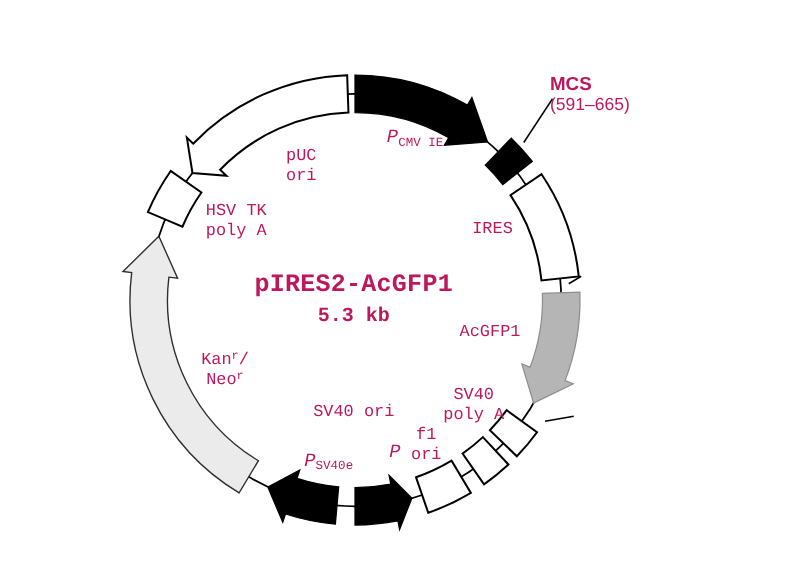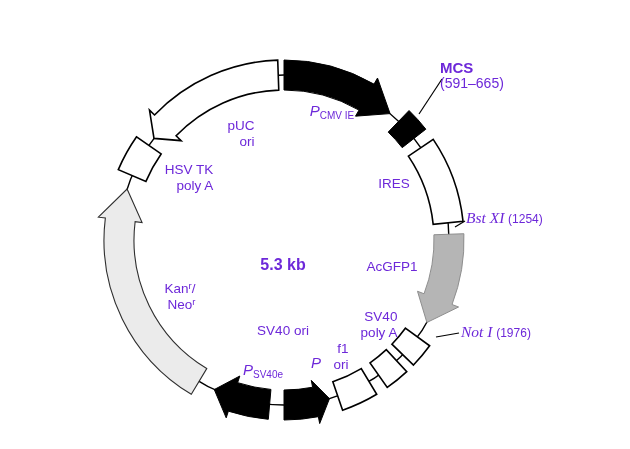--- a/index.html
+++ b/index.html
@@ -1,21 +1,21 @@
 <!DOCTYPE html>
 <html><head>
 <meta charset="utf-8">
 <style>
   * { margin:0; padding:0; box-sizing:border-box; }
   html,body { background:#ffffff; }
   body { width:630px; height:449px; font-family:"Liberation Sans","DejaVu Sans",sans-serif; color:#000; }
   .stage { position:relative; width:630px; height:449px; background:#fff; overflow:hidden; }
   .stage svg { position:absolute; left:0; top:0; }
-  .lbl { position:absolute; font-size:13.5px; line-height:16px; white-space:nowrap; color:#6d28d9; }
-  .ctr { transform:translate(-50%,-50%); text-align:right; }
+  .lbl { position:absolute; font-size:13.5px; line-height:16px; white-space:nowrap; color:#be185d; }
+  .ctr { transform:translate(-50%,-50%); text-align:center;font-family:Liberation Mono, monospace; }
   .ttl  { font-size:20px; font-weight:bold; letter-spacing:0.2px; }
   .ttl2 { font-size:16px; font-weight:bold; }
   .b    { font-weight:bold; font-size:15px; line-height:17px; }
   .small{ font-size:14px; line-height:15px; }
   .it   { font-style:italic; font-size:15px; }
   .sub  { font-size:10px; vertical-align:-3px; }
   .sup  { font-size:9.5px; vertical-align:4px; line-height:0; }
   .enz  { font-family:"Liberation Serif","DejaVu Serif",serif; font-style:italic; font-size:15.5px; }
   .site { font-size:12px; }
 </style>
@@ -36,44 +36,37 @@
       <path d="M329.48,398.61 L319.68,423.56 L318.35,416.69 A180,180 0 0 1 284.00,420.00 L284.00,390.00 A150,150 0 0 0 312.62,387.24 L311.29,380.37 Z" fill="#000000" stroke="#000000" stroke-width="1" stroke-linejoin="miter"></path>
       <path d="M268.31,419.32 A180,180 0 0 1 228.38,411.19 L226.21,417.85 L214.27,389.54 L239.81,376.00 L237.65,382.66 A150,150 0 0 0 270.93,389.43 Z" fill="#000000" stroke="#000000" stroke-width="1" stroke-linejoin="miter"></path>
       <path d="M191.29,394.29 A180,180 0 0 1 105.34,218.06 L98.39,217.21 L127.08,189.01 L142.07,222.57 L135.12,221.72 A150,150 0 0 0 206.74,368.58 Z" fill="#ebebeb" stroke="#2e2e2e" stroke-width="1.1" stroke-linejoin="miter"></path>
       <path d="M118.31,169.67 A180,180 0 0 1 136.55,136.76 L161.13,153.96 A150,150 0 0 0 145.92,181.39 Z" fill="#ffffff" stroke="#000000" stroke-width="1.6" stroke-linejoin="miter"></path>
       <path d="M153.98,138.42 L149.48,110.10 L154.52,114.96 A180,180 0 0 1 277.72,60.11 L278.77,90.09 A150,150 0 0 0 176.10,135.80 L181.13,140.66 Z" fill="#ffffff" stroke="#000000" stroke-width="1.6" stroke-linejoin="miter"></path>
       <line x1="419" y1="114" x2="442" y2="79" stroke="#000" stroke-width="1.2"></line>
       <line x1="455" y1="227" x2="465" y2="221" stroke="#000" stroke-width="1.2"></line>
       <line x1="436" y1="337" x2="459" y2="333" stroke="#000" stroke-width="1.2"></line>
     </svg>
 
-  <div class="lbl ctr ttl2" style="left:283px; top:265px">5.3 kb</div>
+  <div class="lbl ctr ttl" style="left:283px; top:229px">pIRES2-AcGFP1</div>
+  <div class="lbl ctr ttl2" style="left:283px; top:253px">5.3 kb</div>
 
   <div class="lbl ctr" style="left:332px; top:113px">
     <span class="it">P</span><span class="sub">CMV IE</span>
   </div>
 
   <div class="lbl" style="left:440px; top:59px">
     <div class="b">MCS</div>
     <div class="small">(591–665)</div>
   </div>
 
   <div class="lbl ctr" style="left:394px; top:184px">IRES</div>
 
-  <div class="lbl" style="left:466px; top:210px">
-    <span class="enz">Bst XI</span>
-    <span class="site">(1254)</span>
-  </div>
 
   <div class="lbl ctr" style="left:392px; top:267px">AcGFP1</div>
 
-  <div class="lbl" style="left:461px; top:324px">
-    <span class="enz">Not I</span>
-    <span class="site">(1976)</span>
-  </div>
 
   <div class="lbl ctr" style="left:379px; top:325px">
     <div>SV40</div>
     <div>poly A</div>
   </div>
 
   <div class="lbl ctr" style="left:341px; top:357px">
     <div>f1</div>
     <div>ori</div>
   </div>

